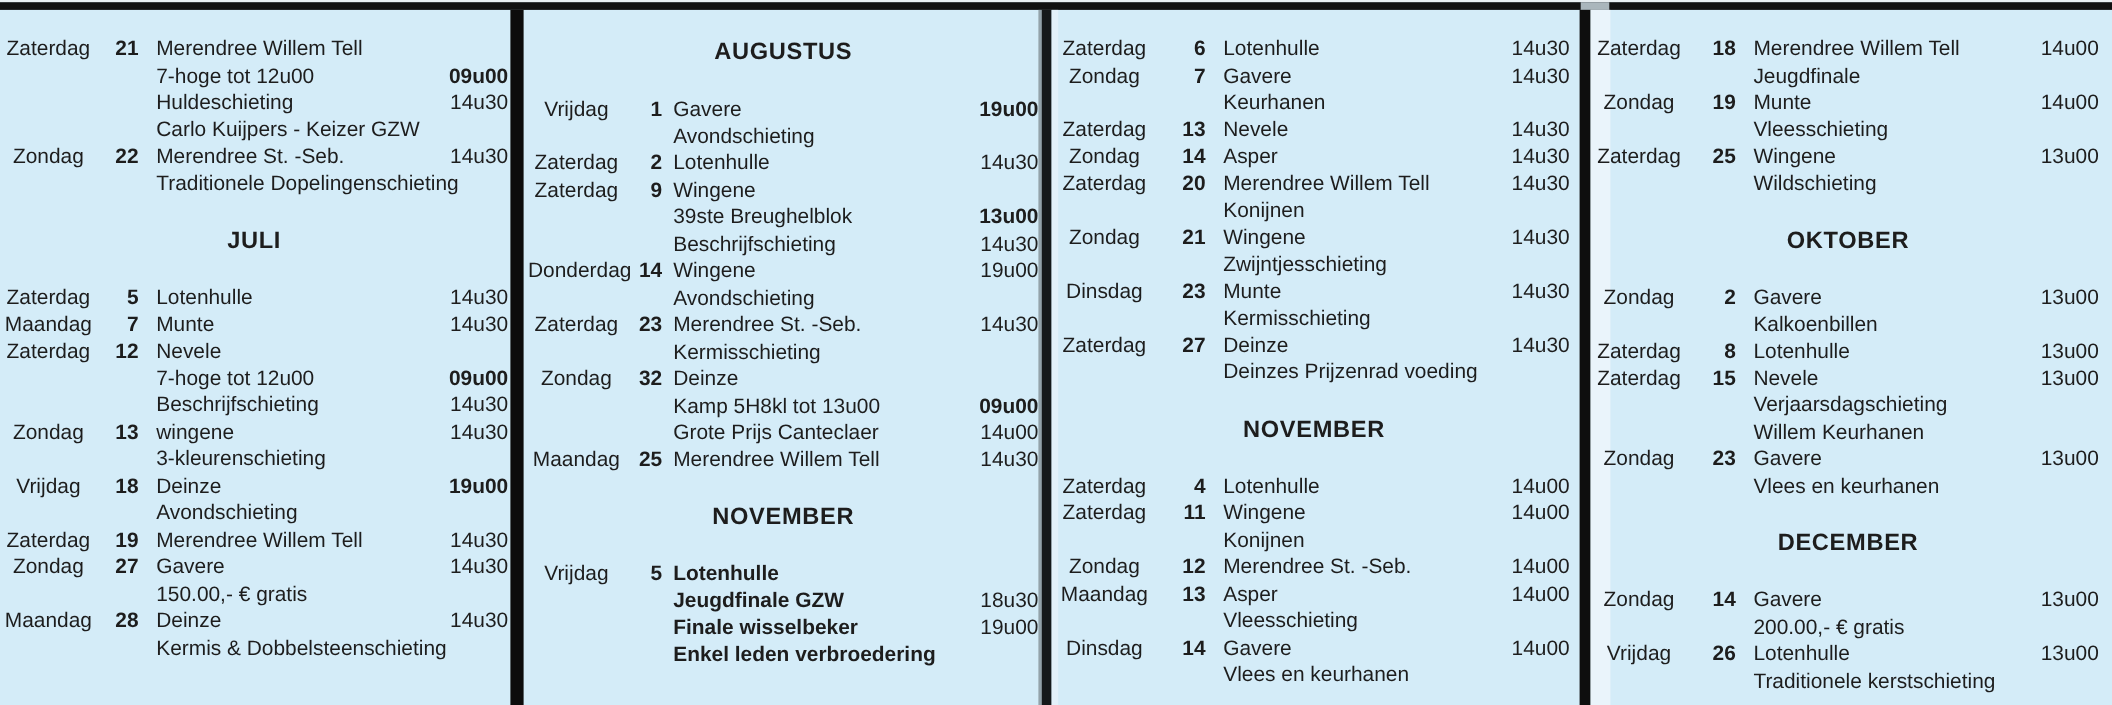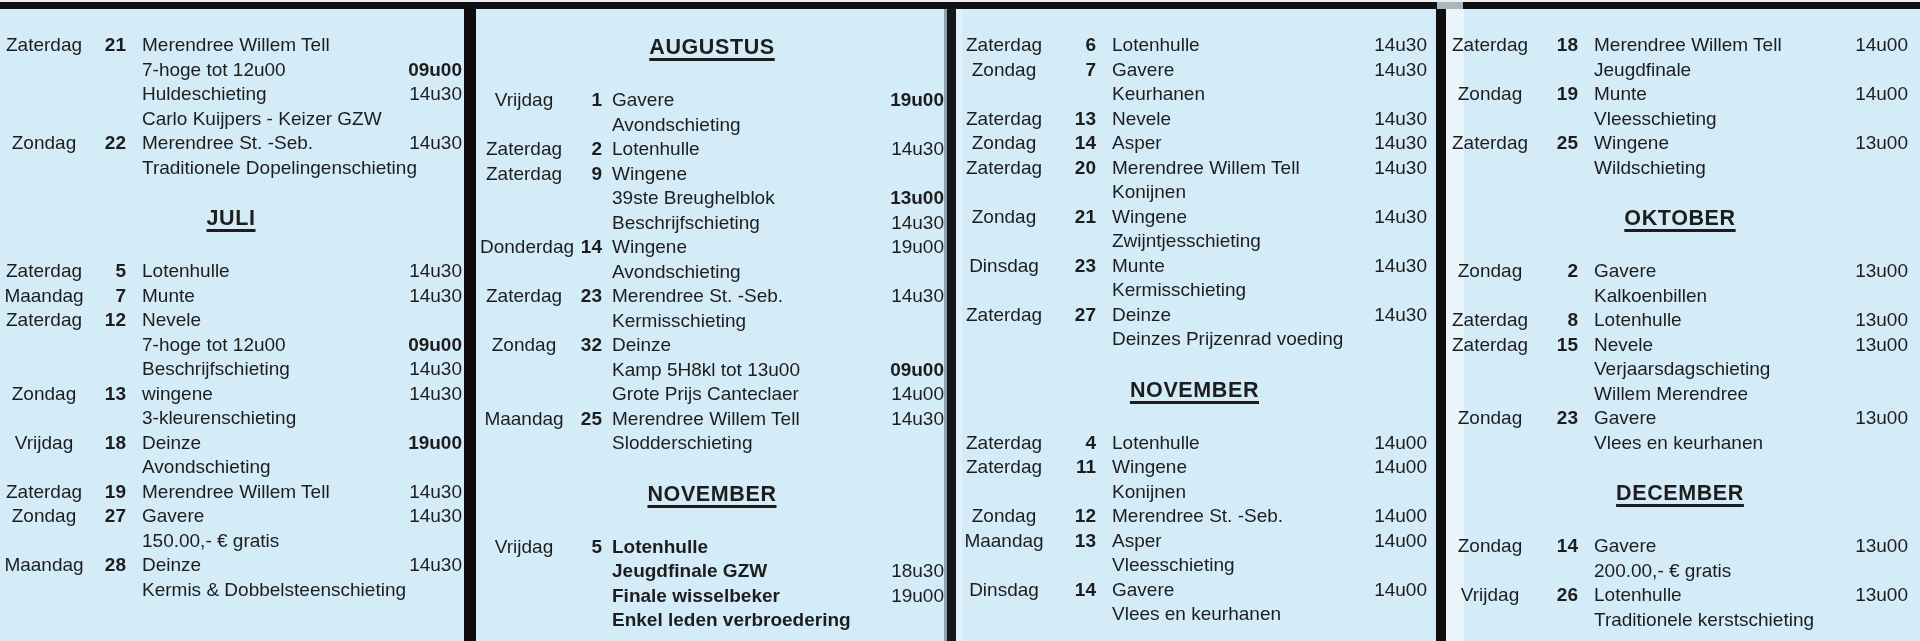--- a/index.html
+++ b/index.html
@@ -37,21 +37,21 @@
 
   .c1 .day{width:88px;} .c1 .date{width:38px;} .c1 .desc{padding-left:16px;}
   .c2 .day{width:88px;} .c2 .date{width:34px;} .c2 .desc{padding-left:10px;}
   .c3 .day{width:84px;} .c3 .date{width:50px;} .c3 .desc{padding-left:16px;}
   .c4 .day{width:76px;} .c4 .date{width:50px;} .c4 .desc{padding-left:16px;}
 
   .mrow{text-align:center;margin:26px 0 28px;height:25px;line-height:25px;}
   .col > .mrow:first-child{margin-top:2px;}
   .mh{
     font-weight:bold;font-size:21.5px;letter-spacing:0.6px;
-    text-decoration:underline;text-decoration-thickness:2.5px;text-underline-offset:4px;
+    text-decoration-thickness:2.5px;text-underline-offset:4px;
   }
 </style>
 </head>
 <body>
 
 <div class="topedge"></div>
 <div class="topbar"></div>
 <div class="topbar-fold"></div>
 <div class="vdiv d1"></div>
 <div class="vdiv d2a"></div>
@@ -266,26 +266,20 @@
     <span class="date"></span>
     <span class="desc">Grote Prijs Canteclaer</span>
     <span class="time">14u00</span>
   </div>
     <div class="row">
     <span class="day">Maandag</span>
     <span class="date">25</span>
     <span class="desc">Merendree Willem Tell</span>
     <span class="time">14u30</span>
   </div>
-    <div class="row">
-    <span class="day"></span>
-    <span class="date"></span>
-    <span class="desc">Slodderschieting</span>
-    <span class="time"></span>
-  </div>
     <div class="mrow">
     <span class="mh">NOVEMBER</span>
   </div>
     <div class="row">
     <span class="day">Vrijdag</span>
     <span class="date">5</span>
     <span class="desc b">Lotenhulle</span>
     <span class="time"></span>
   </div>
     <div class="row">
@@ -504,21 +498,21 @@
   </div>
     <div class="row">
     <span class="day"></span>
     <span class="date"></span>
     <span class="desc">Verjaarsdagschieting</span>
     <span class="time"></span>
   </div>
     <div class="row">
     <span class="day"></span>
     <span class="date"></span>
-    <span class="desc">Willem Merendree</span>
+    <span class="desc">Willem Keurhanen</span>
     <span class="time"></span>
   </div>
     <div class="row">
     <span class="day">Zondag</span>
     <span class="date">23</span>
     <span class="desc">Gavere</span>
     <span class="time">13u00</span>
   </div>
     <div class="row">
     <span class="day"></span>

